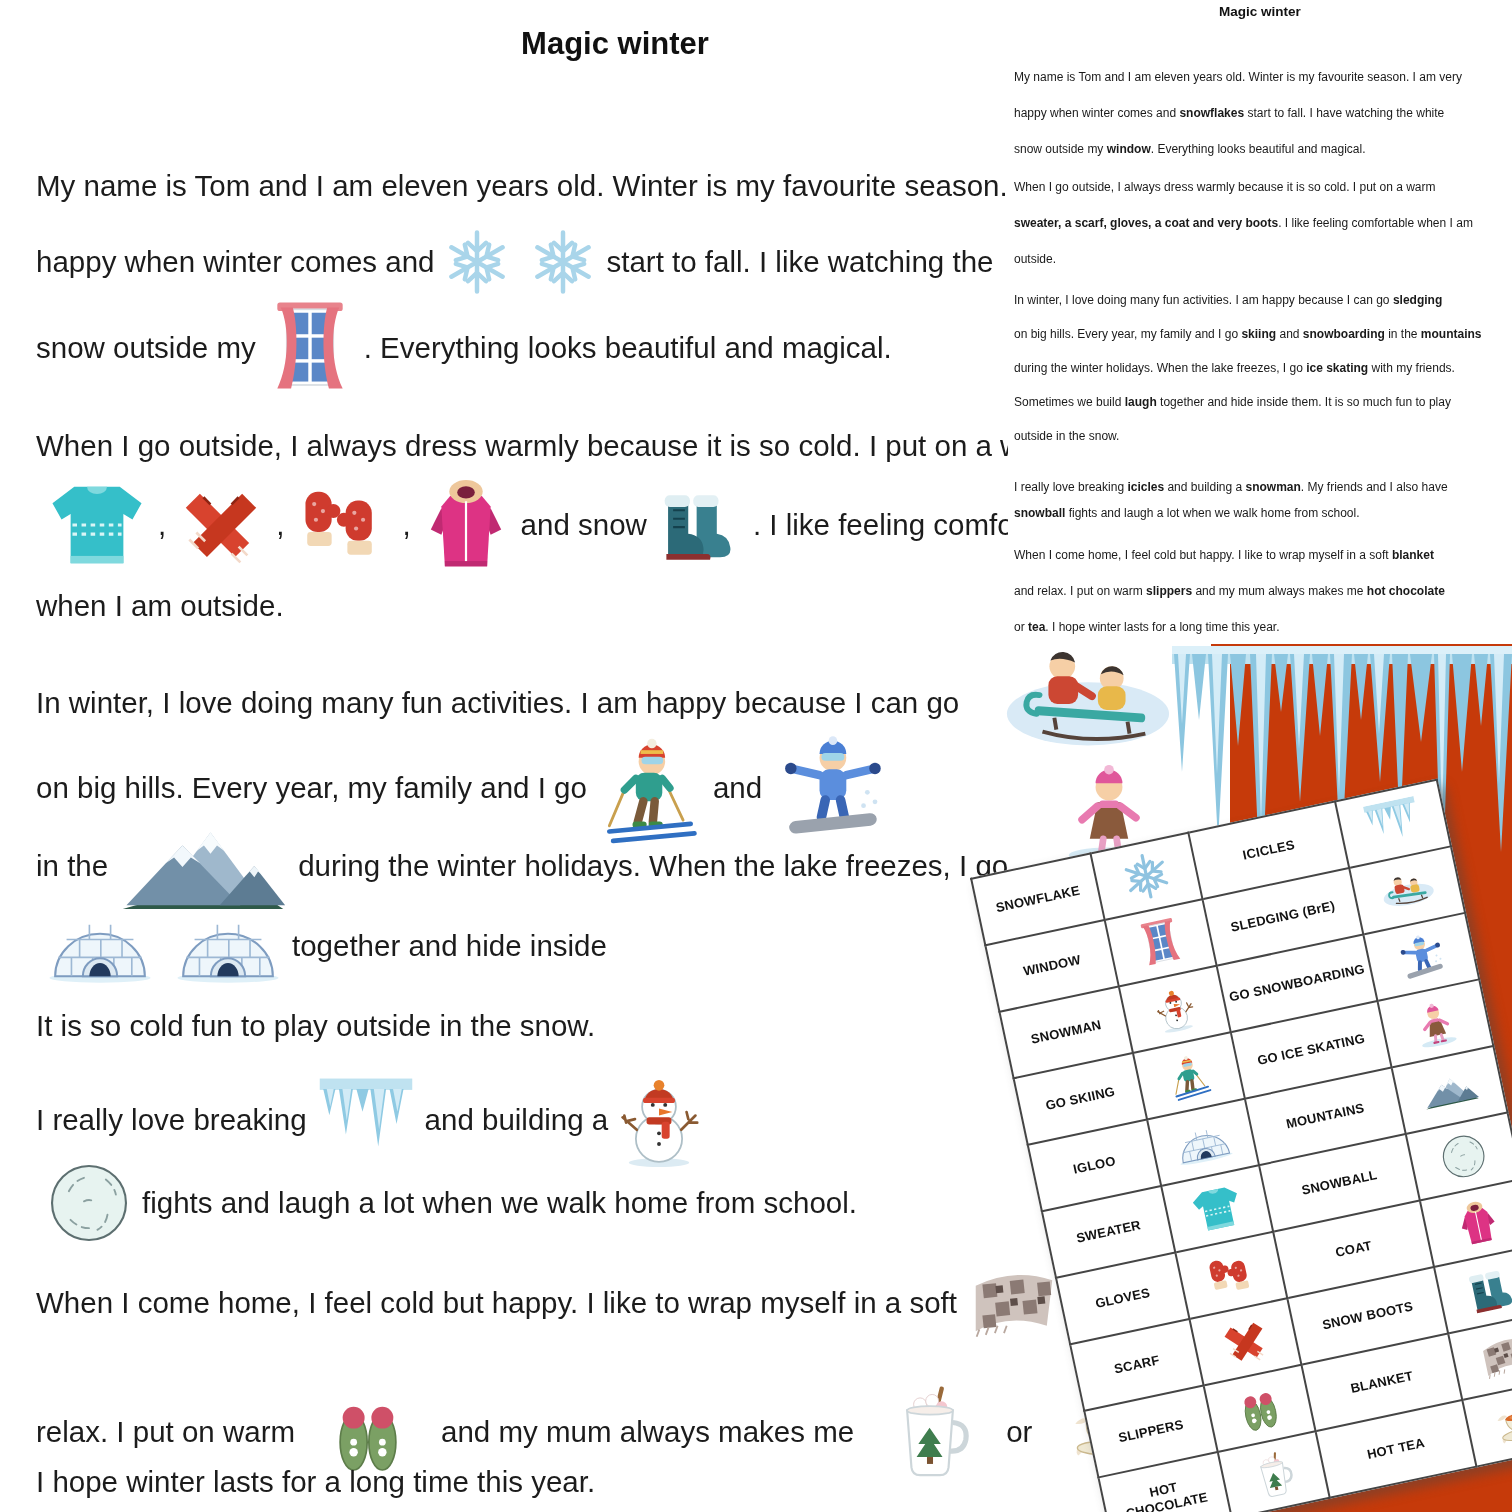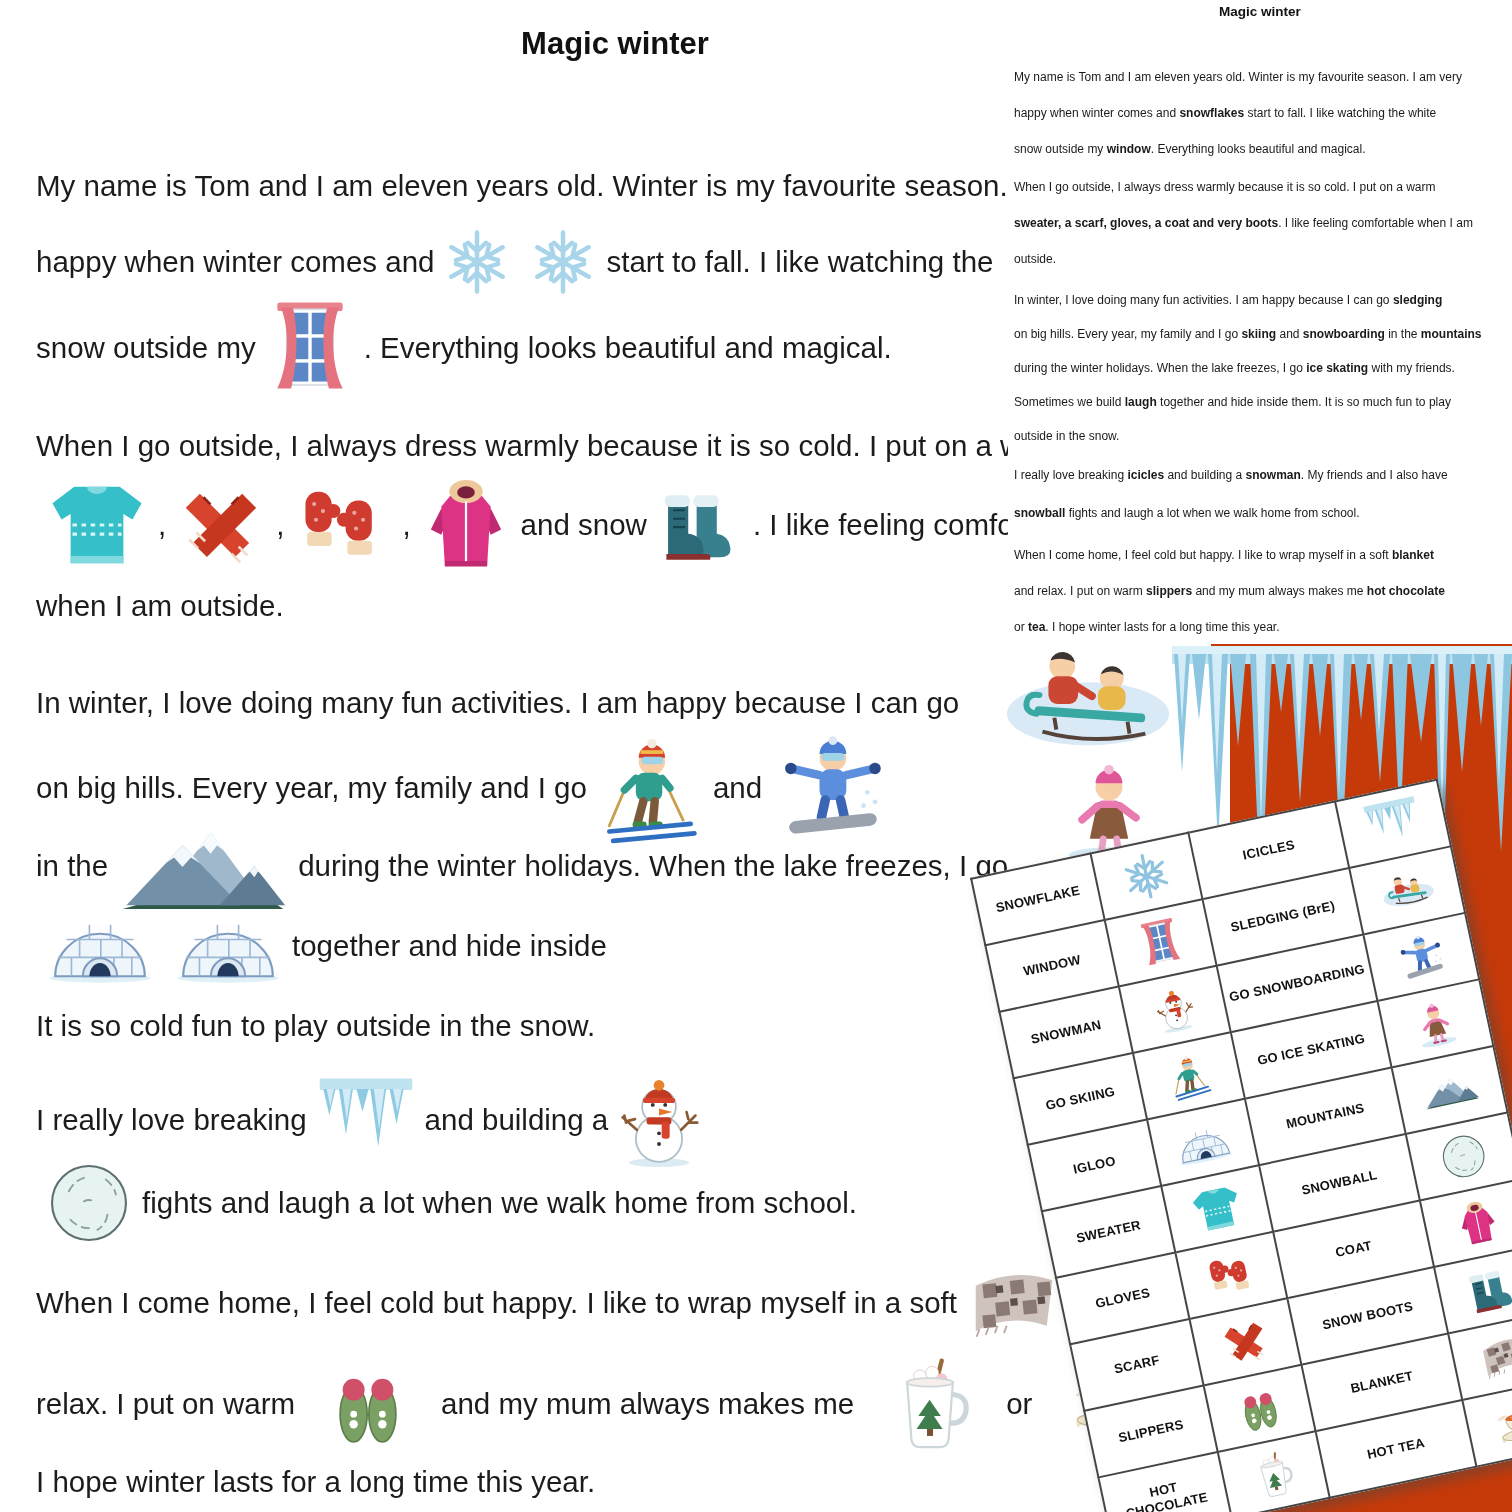--- a/index.html
+++ b/index.html
@@ -392,21 +392,21 @@
             <use href="#sym-snowball" width="84" height="84"></use>
           </svg>
           <span class="mtext">fights and laugh a lot when we walk home from school.</span>
         </div>
         <div class="mline" style="top: 1263px; height: 80px;">
           <span class="mtext">When I come home, I feel cold but happy. I like to wrap myself in a soft</span>
           <svg width="92" height="82" class="micon" viewBox="null">
             <use href="#sym-blanket" width="92" height="82"></use>
           </svg>
         </div>
-        <div class="mline" style="top: 1356px; height: 95px; gap: 24px;">
+        <div class="mline" style="top: 1384px; height: 95px; gap: 24px;">
           <span class="mtext">relax. I put on warm</span>
           <svg width="76" height="90" class="micon" viewBox="null">
             <use href="#sym-slippers" width="76" height="90"></use>
           </svg>
           <span class="mtext">and my mum always makes me</span>
           <svg width="82" height="96" class="micon" viewBox="null">
             <use href="#sym-hotchocolate" width="82" height="96"></use>
           </svg>
           <span class="mtext">or</span>
           <svg width="76" height="64" class="micon" viewBox="null">
@@ -422,31 +422,31 @@
         <svg width="96" height="106" class="micon fl-icon" viewBox="null" style="left: 1050px; top: 758px;">
           <use href="#sym-skating" width="96" height="106"></use>
         </svg>
       </div>
   </div>
 
   <div class="right-page">
     <div class="rp-title">Magic winter</div>
     <div id="rp-lines">
         <div class="rpline" style="top: 70px;"><span>My name is Tom and I am eleven years old. Winter is my favourite season. I am very</span></div>
-        <div class="rpline" style="top: 106px;"><span>happy when winter comes and </span><b>snowflakes</b><span> start to fall. I like watching the white</span></div>
+        <div class="rpline" style="top: 106px;"><span>happy when winter comes and </span><b>snowflakes</b><span> start to fall. I have watching the white</span></div>
         <div class="rpline" style="top: 142px;"><span>snow outside my </span><b>window</b><span>. Everything looks beautiful and magical.</span></div>
         <div class="rpline" style="top: 180px;"><span>When I go outside, I always dress warmly because it is so cold. I put on a warm</span></div>
         <div class="rpline" style="top: 216px;"><b>sweater, a scarf, gloves, a coat and very boots</b><span>. I like feeling comfortable when I am</span></div>
         <div class="rpline" style="top: 252px;"><span>outside.</span></div>
         <div class="rpline" style="top: 293px;"><span>In winter, I love doing many fun activities. I am happy because I can go </span><b>sledging</b></div>
         <div class="rpline" style="top: 327px;"><span>on big hills. Every year, my family and I go </span><b>skiing</b><span> and </span><b>snowboarding</b><span> in the </span><b>mountains</b></div>
         <div class="rpline" style="top: 361px;"><span>during the winter holidays. When the lake freezes, I go </span><b>ice skating</b><span> with my friends.</span></div>
         <div class="rpline" style="top: 395px;"><span>Sometimes we build </span><b>laugh</b><span> together and hide inside them. It is so much fun to play</span></div>
         <div class="rpline" style="top: 429px;"><span>outside in the snow.</span></div>
-        <div class="rpline" style="top: 468px;"><span>I really love breaking </span><b>icicles</b><span> and building a </span><b>snowman</b><span>. My friends and I also have</span></div>
+        <div class="rpline" style="top: 480px;"><span>I really love breaking </span><b>icicles</b><span> and building a </span><b>snowman</b><span>. My friends and I also have</span></div>
         <div class="rpline" style="top: 506px;"><b>snowball</b><span> fights and laugh a lot when we walk home from school.</span></div>
         <div class="rpline" style="top: 548px;"><span>When I come home, I feel cold but happy. I like to wrap myself in a soft </span><b>blanket</b></div>
         <div class="rpline" style="top: 584px;"><span>and relax. I put on warm </span><b>slippers</b><span> and my mum always makes me </span><b>hot chocolate</b></div>
         <div class="rpline" style="top: 620px; text-align: center;"><span>or </span><b>tea</b><span>. I hope winter lasts for a long time this year.</span></div>
       </div>
   </div>
 
   <div class="orange-line" style="background: rgb(198, 58, 10);"></div>
   <div class="orange-panel" style="background: rgb(198, 58, 10);"></div>
   <svg class="icicle-border" width="340" height="280" viewBox="0 0 340 280">

